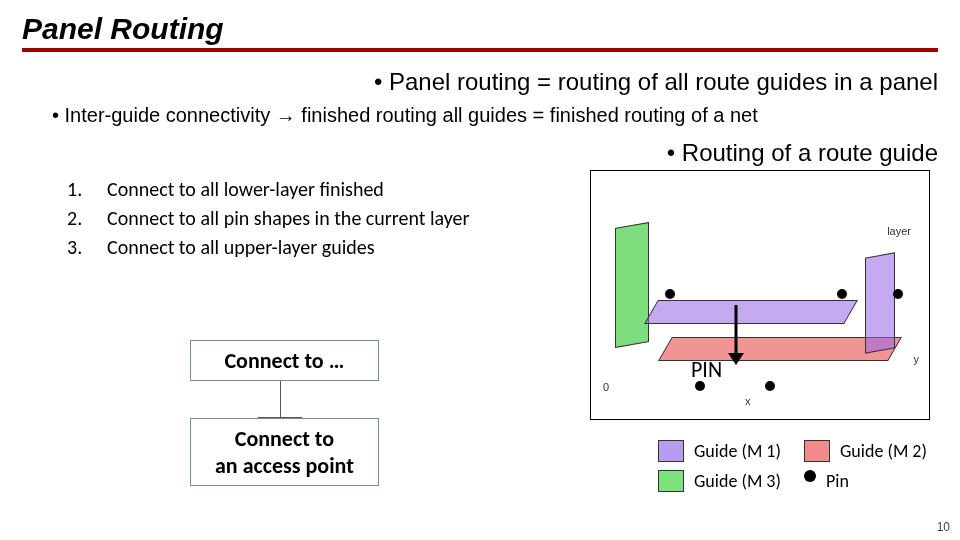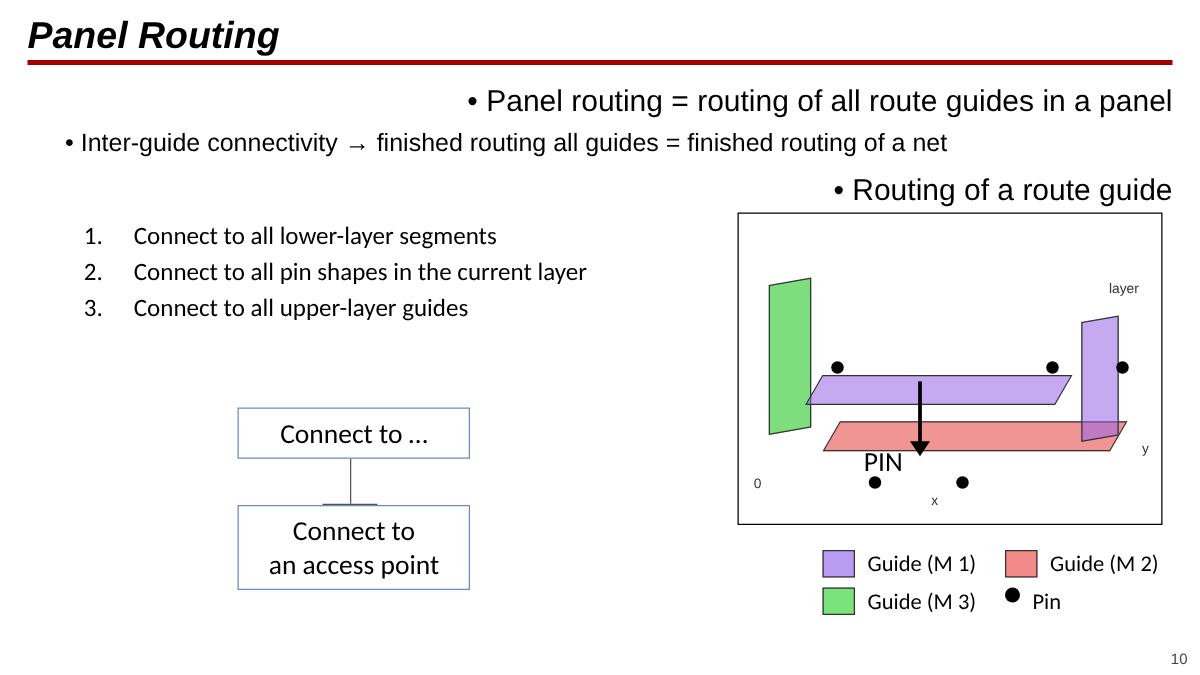--- a/index.html
+++ b/index.html
@@ -37,21 +37,22 @@
     margin-left: 45px;
     font-size: 20px;
     line-height: 1.45;
     font-family: Calibri, Arial, sans-serif;
   }
   .ol .item { display: flex; gap: 18px; }
   .ol .num { min-width: 22px; }
   .diagram-wrap {
     position: absolute;
     left: 190px;
-    top: 326px;
+    top: 340px;
+    font-weight: bold;
   }
   .box {
     border: 1.5px solid #6b8bbf;
     padding: 6px 24px;
     font-size: 22px;
     text-align: center;
     font-family: Calibri, Arial, sans-serif;
   }
   .connector {
     border-left: 1.5px solid #555;
@@ -115,21 +116,21 @@
 
 <div class="title">Panel Routing</div>
 
 <div class="bullet-1">Panel routing = routing of all route guides in a panel</div>
 <div class="bullet-2">Inter-guide connectivity → finished routing all guides = finished routing of a net</div>
 
 <div class="bullet-1">Routing of a route guide</div>
 <div class="ol">
   <div class="item">
     <span class="num">1.</span>
-    <span>Connect to all lower-layer segments</span>
+    <span>Connect to all lower-layer finished</span>
   </div>
   <div class="item">
     <span class="num">2.</span>
     <span>Connect to all pin shapes in the current layer</span>
   </div>
   <div class="item">
     <span class="num">3.</span>
     <span>Connect to all upper-layer guides</span>
   </div>
 </div>

